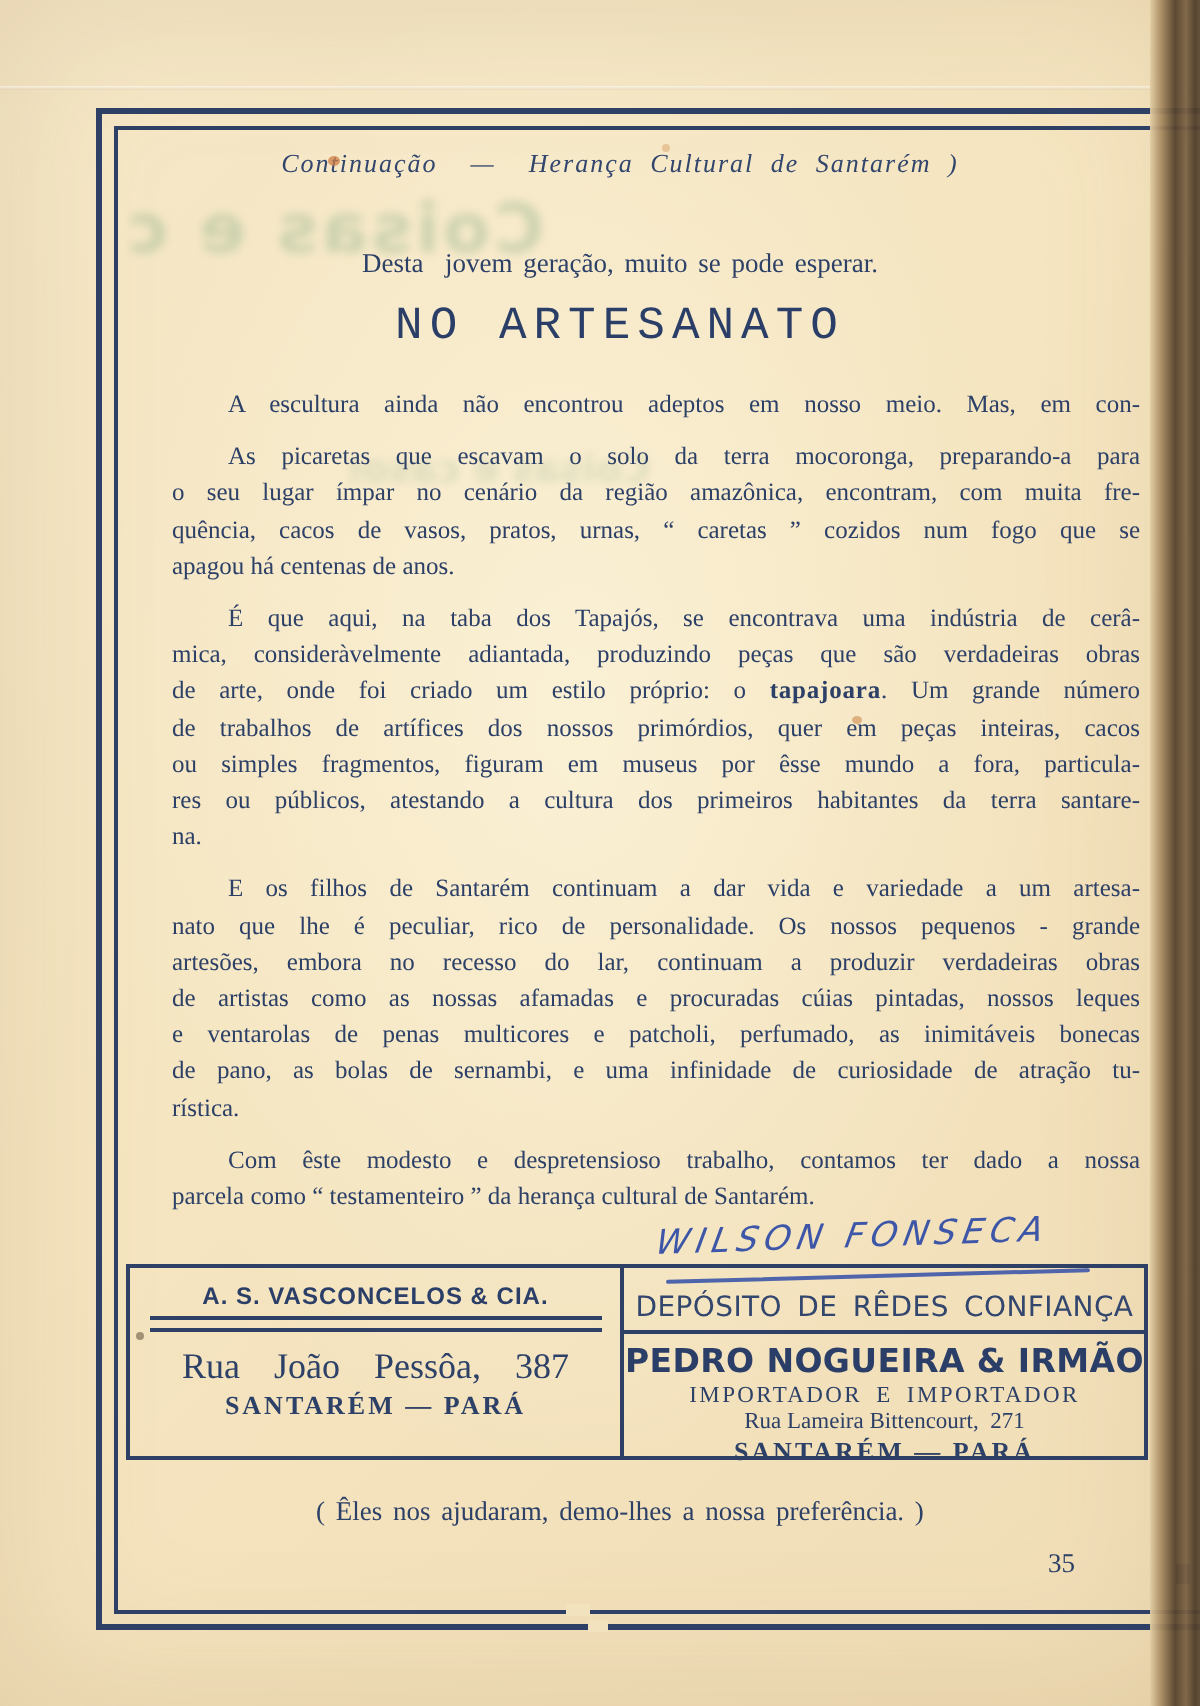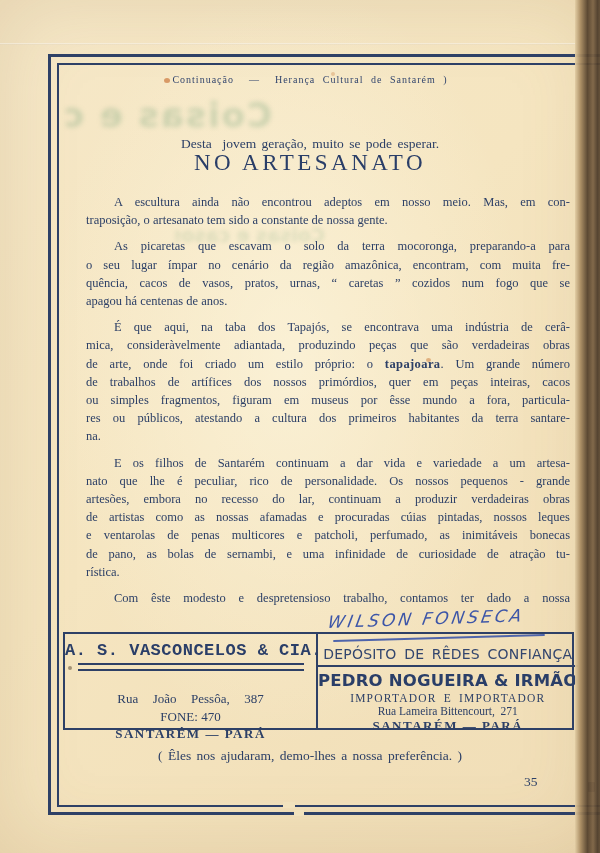--- a/index.html
+++ b/index.html
@@ -21,23 +21,23 @@
   .crease{position:absolute;left:0;right:22px;top:43px;height:2px;
     background:linear-gradient(to bottom,rgba(255,255,255,0.55),rgba(120,90,50,0.08));}
   
   .frame-outer{position:absolute;left:48px;top:54px;right:0;bottom:38px;
     border-left:3px solid #2e4066;border-top:3px solid #2e4066;border-bottom:3px solid #2e4066;}
   .frame-inner{position:absolute;left:57px;top:63px;right:0;bottom:46px;
     border-left:2px solid #2e4066;border-top:2px solid #2e4066;border-bottom:2px solid #2e4066;}
   .line-gap{position:absolute;background:#f2e2bd;}
   
   .center-wrap{position:absolute;left:60px;width:500px;text-align:center;white-space:pre;}
-  .header-note{top:74px;font-size:10px;letter-spacing:1px;word-spacing:4px;color:#32456d;}
-  .lead-line{top:136px;font-size:13.5px;word-spacing:2px;}
-  .page-title{top:150px;font-family:Liberation Serif, serif;font-size:23px;letter-spacing:3.5px;color:#2a3e68;}
+  .header-note{top:74px;font-style:italic;font-size:13px;letter-spacing:1px;word-spacing:4px;color:#32456d;}
+  .lead-line{top:124px;font-size:13.5px;word-spacing:2px;}
+  .page-title{top:150px;font-family:Liberation Mono, monospace;font-size:23px;letter-spacing:3.5px;color:#2a3e68;}
   
   .bleed{position:absolute;overflow:hidden;transform:scaleX(-1);
     font-family:"DejaVu Sans",sans-serif;font-weight:bold;color:rgba(116,162,122,0.32);
     filter:blur(2.5px);white-space:nowrap;pointer-events:none;}
   .bleed1{left:64px;top:95px;width:208px;height:48px;font-size:34px;letter-spacing:2px;}
   .bleed2{left:175px;top:224px;width:150px;height:24px;font-size:19px;color:rgba(116,162,122,0.20);filter:blur(2px);}
   
   .body-text{position:absolute;left:86px;top:193px;width:484px;
     font-size:12.5px;line-height:18.2px;color:#2d4067;}
   .para{margin-bottom:8px;}
@@ -51,25 +51,25 @@
     letter-spacing:3px;color:#3d56a8;text-transform:uppercase;
     transform:rotate(-2deg) skewX(-12deg);white-space:nowrap;}
   .signature-underline{position:absolute;left:333px;top:637px;width:212px;height:2px;
     background:#3d56a8;transform:rotate(-1.6deg);border-radius:1px;opacity:.9;}
   
   .ad-box{position:absolute;left:63px;top:632px;width:507px;height:94px;
     border:2px solid #2e4066;display:flex;background:transparent;}
   .ad-cell{box-sizing:border-box;text-align:center;}
   .ad-left{width:253px;border-right:2px solid #2e4066;padding-top:7px;}
   .ad-right{flex:1;padding-top:10px;}
-  .ad-left-name{font-family:Liberation Mono, monospace;font-weight:bold;font-size:17px;
+  .ad-left-name{font-family:Liberation Sans, sans-serif;font-weight:bold;font-size:12px;
     letter-spacing:.5px;color:#2a3e68;white-space:nowrap;}
   .double-rule{width:226px;height:4px;margin:3px auto 0 auto;
     border-top:2px solid #2e4066;border-bottom:2px solid #2e4066;}
-  .ad-left-address{font-size:13px;margin-top:20px;white-space:pre;word-spacing:4px;}
+  .ad-left-address{font-size:18px;margin-top:7px;white-space:pre;word-spacing:4px;}
   .ad-left-phone{font-size:13px;margin-top:2px;}
   .ad-city{font-size:13px;font-weight:bold;letter-spacing:1.5px;margin-top:1px;white-space:pre;}
   .ad-right-header{font-family:"DejaVu Sans",sans-serif;font-size:14px;
     letter-spacing:.2px;word-spacing:3px;color:#33466e;white-space:nowrap;margin-top:2px;}
   .single-rule{height:0;border-top:2px solid #2e4066;margin:3px 0 0 0;}
   .ad-right-name{font-family:"DejaVu Sans",sans-serif;font-weight:bold;font-size:16.5px;
     letter-spacing:.2px;color:#2a3e68;white-space:nowrap;margin-top:4px;}
   .ad-right-subtitle{font-size:11.5px;letter-spacing:1.2px;word-spacing:3px;margin-top:2px;}
   .ad-right-address{font-size:11.5px;margin-top:1px;white-space:pre;}
   
@@ -98,21 +98,20 @@
   <div class="line-gap" style="left:283px;top:802px;width:12px;height:6px;"></div>
   <div class="line-gap" style="left:294px;top:810px;width:10px;height:6px;"></div>
 
   <div class="center-wrap header-note">Continuação  —  Herança Cultural de Santarém )</div>
   <div class="center-wrap lead-line">Desta  jovem geração, muito se pode esperar.</div>
   <div class="center-wrap page-title">NO ARTESANATO</div>
 
   <div class="body-text">
       <div class="para">
         <div class="line first"><span>A escultura ainda não encontrou adeptos em nosso  meio. Mas, em con-</span></div>
-        <div class="line last"><span>traposição, o artesanato tem sido a constante de nossa gente.</span></div>
       </div>
       <div class="para">
         <div class="line first"><span>As picaretas que escavam o solo da terra mocoronga, preparando-a para</span></div>
         <div class="line"><span>o seu lugar ímpar no cenário  da região amazônica, encontram, com muita fre-</span></div>
         <div class="line"><span>quência, cacos de vasos, pratos, urnas, “ caretas ”  cozidos num fogo  que  se</span></div>
         <div class="line last"><span>apagou há centenas de anos.</span></div>
       </div>
       <div class="para">
         <div class="line first"><span>É que aqui, na taba dos Tapajós, se encontrava uma  indústria de cerâ-</span></div>
         <div class="line"><span>mica, consideràvelmente adiantada, produzindo peças que são verdadeiras obras</span></div>
@@ -126,32 +125,32 @@
         <div class="line first"><span>E os filhos de Santarém continuam a dar vida e variedade a um artesa-</span></div>
         <div class="line"><span>nato que lhe é peculiar, rico de  personalidade. Os  nossos pequenos - grande</span></div>
         <div class="line"><span>artesões,  embora  no  recesso  do lar,  continuam a  produzir verdadeiras  obras</span></div>
         <div class="line"><span>de artistas como as nossas afamadas e procuradas cúias pintadas, nossos leques</span></div>
         <div class="line"><span>e ventarolas de penas multicores e patcholi, perfumado, as inimitáveis  bonecas</span></div>
         <div class="line"><span>de pano, as bolas de sernambi, e uma infinidade de curiosidade de atração tu-</span></div>
         <div class="line last"><span>rística.</span></div>
       </div>
       <div class="para">
         <div class="line first"><span>Com êste modesto e despretensioso trabalho, contamos ter dado a  nossa</span></div>
+        <div class="line last"><span>parcela como “ testamenteiro ” da herança cultural de Santarém.</span></div>
       </div>
     </div>
 
   <div class="signature">Wilson Fonseca</div>
   <div class="signature-underline"></div>
 
   <div class="ad-box">
     <div class="ad-cell ad-left">
       <div class="ad-left-name">A. S. VASCONCELOS &amp; CIA.</div>
       <div class="double-rule"></div>
       <div class="ad-left-address">Rua  João  Pessôa,  387</div>
-      <div class="ad-left-phone">FONE: 470</div>
       <div class="ad-city">SANTARÉM — PARÁ</div>
     </div>
     <div class="ad-cell ad-right">
       <div class="ad-right-header">DEPÓSITO DE RÊDES CONFIANÇA</div>
       <div class="single-rule"></div>
       <div class="ad-right-name">PEDRO NOGUEIRA &amp; IRMÃO</div>
       <div class="ad-right-subtitle">IMPORTADOR  E  IMPORTADOR</div>
       <div class="ad-right-address">Rua Lameira Bittencourt,  271</div>
       <div class="ad-city">SANTARÉM — PARÁ</div>
     </div>

